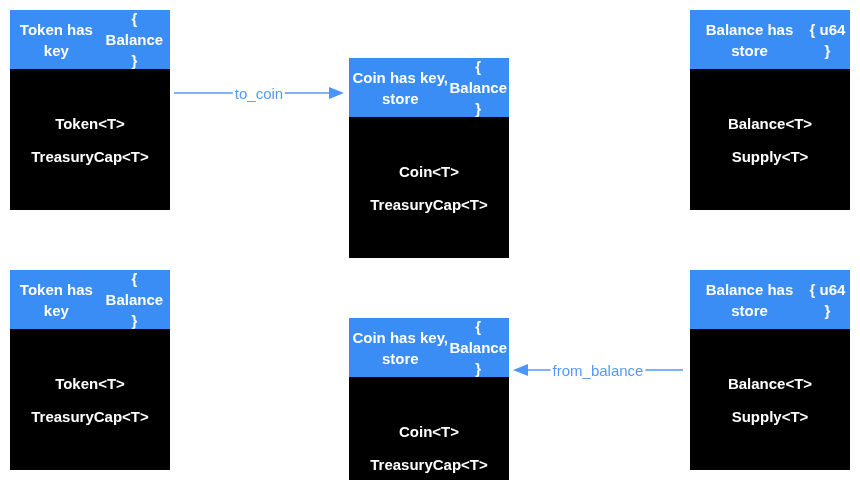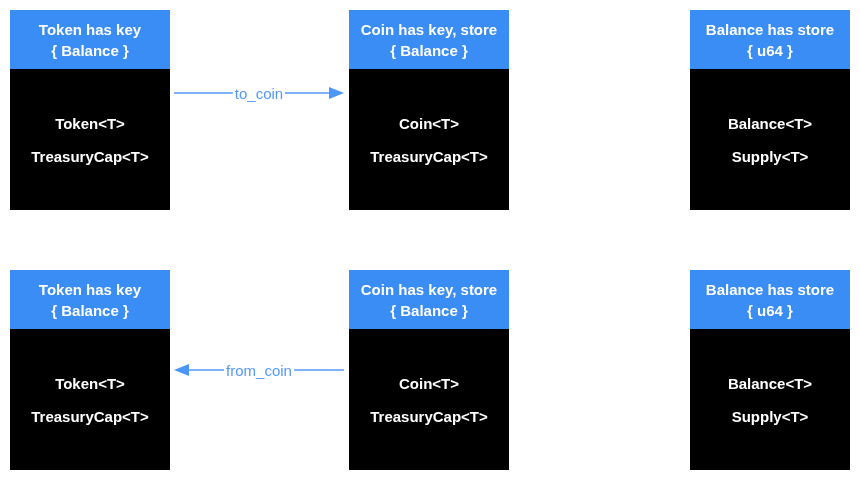--- a/index.html
+++ b/index.html
@@ -23,21 +23,20 @@
     flex-direction: column;
   }
   .box-header {
     height: 59px;
     background: #3a8df4;
     color: #ffffff;
     font-size: 15px;
     font-weight: 700;
     line-height: 21px;
     display: flex;
-    flex-direction: column;
     align-items: center;
     justify-content: center;
     text-align: center;
     padding: 0 2px;
     box-sizing: border-box;
   }
   .box-body {
     flex: 1;
     background: #000000;
     color: #ffffff;
@@ -65,21 +64,21 @@
     color: #5599f8;
     font-size: 15px;
     font-weight: 400;
     padding: 0 2px;
     white-space: nowrap;
   }
   
   .r1 { top: 10px; }
   .r2 { top: 270px; }
   .c1 { left: 10px; }
-  .c2 { left: 349px; }
+  .c2 { left: 349px; margin-top: 48px; }
   .c3 { left: 690px; }
   
   .a1 { left: 174px; top: 81px; }
   .a2 { left: 513px; top: 98px; }
   .a3 { left: 174px; top: 358px; }
   .a4 { left: 513px; top: 358px; }
 </style>
 </head>
 <body>
 
@@ -153,22 +152,22 @@
     <div class="box-header">
       <div>Balance has store</div>
       <div>{ u64 }</div>
     </div>
     <div class="box-body">
       <div>Balance&lt;T&gt;</div>
       <div>Supply&lt;T&gt;</div>
     </div>
   </div>
 
-  <div class="arrow a3">
+
+  <div class="arrow a4">
     <svg width="170" height="24" viewBox="0 0 170 24">
       <line x1="14" y1="12" x2="170" y2="12" stroke="#5599f8" stroke-width="1.5"></line>
       <polygon points="15,6 0,12 15,18" fill="#4b96f8"></polygon>
     </svg>
-    <span class="arrow-label">from_coin</span>
+    <span class="arrow-label">from_balance</span>
   </div>
-
 
 </div>
 
 </body></html>

